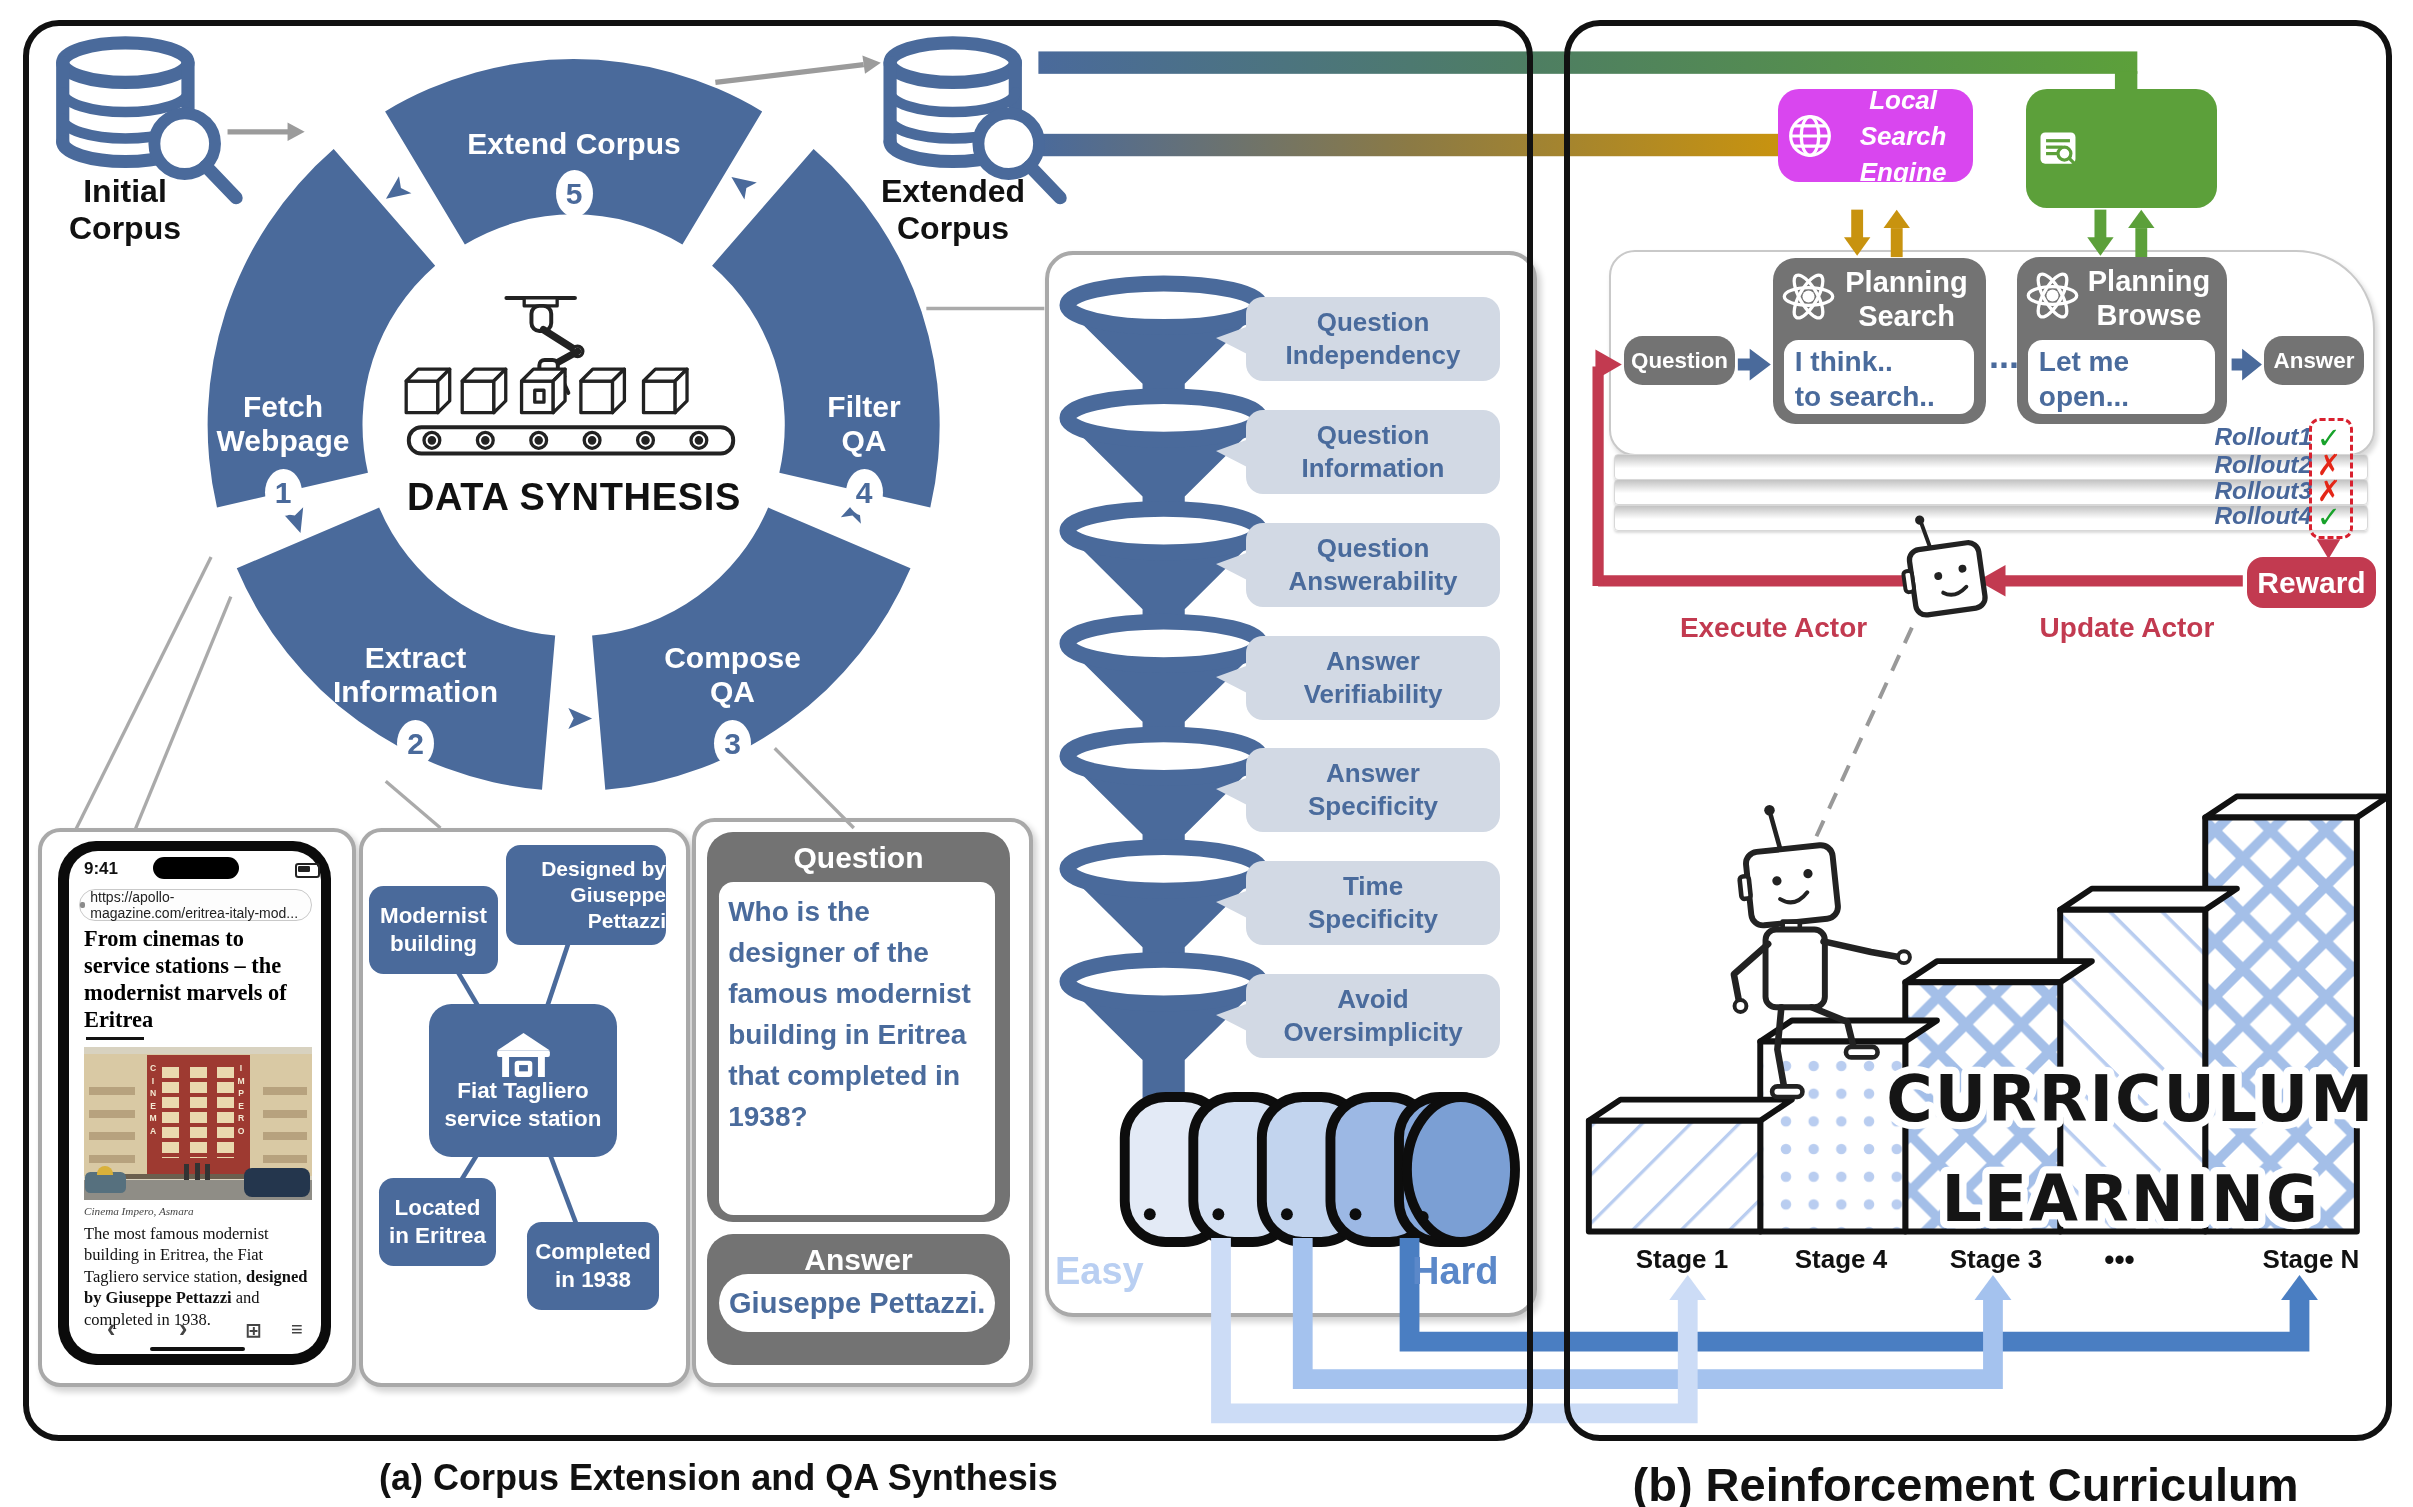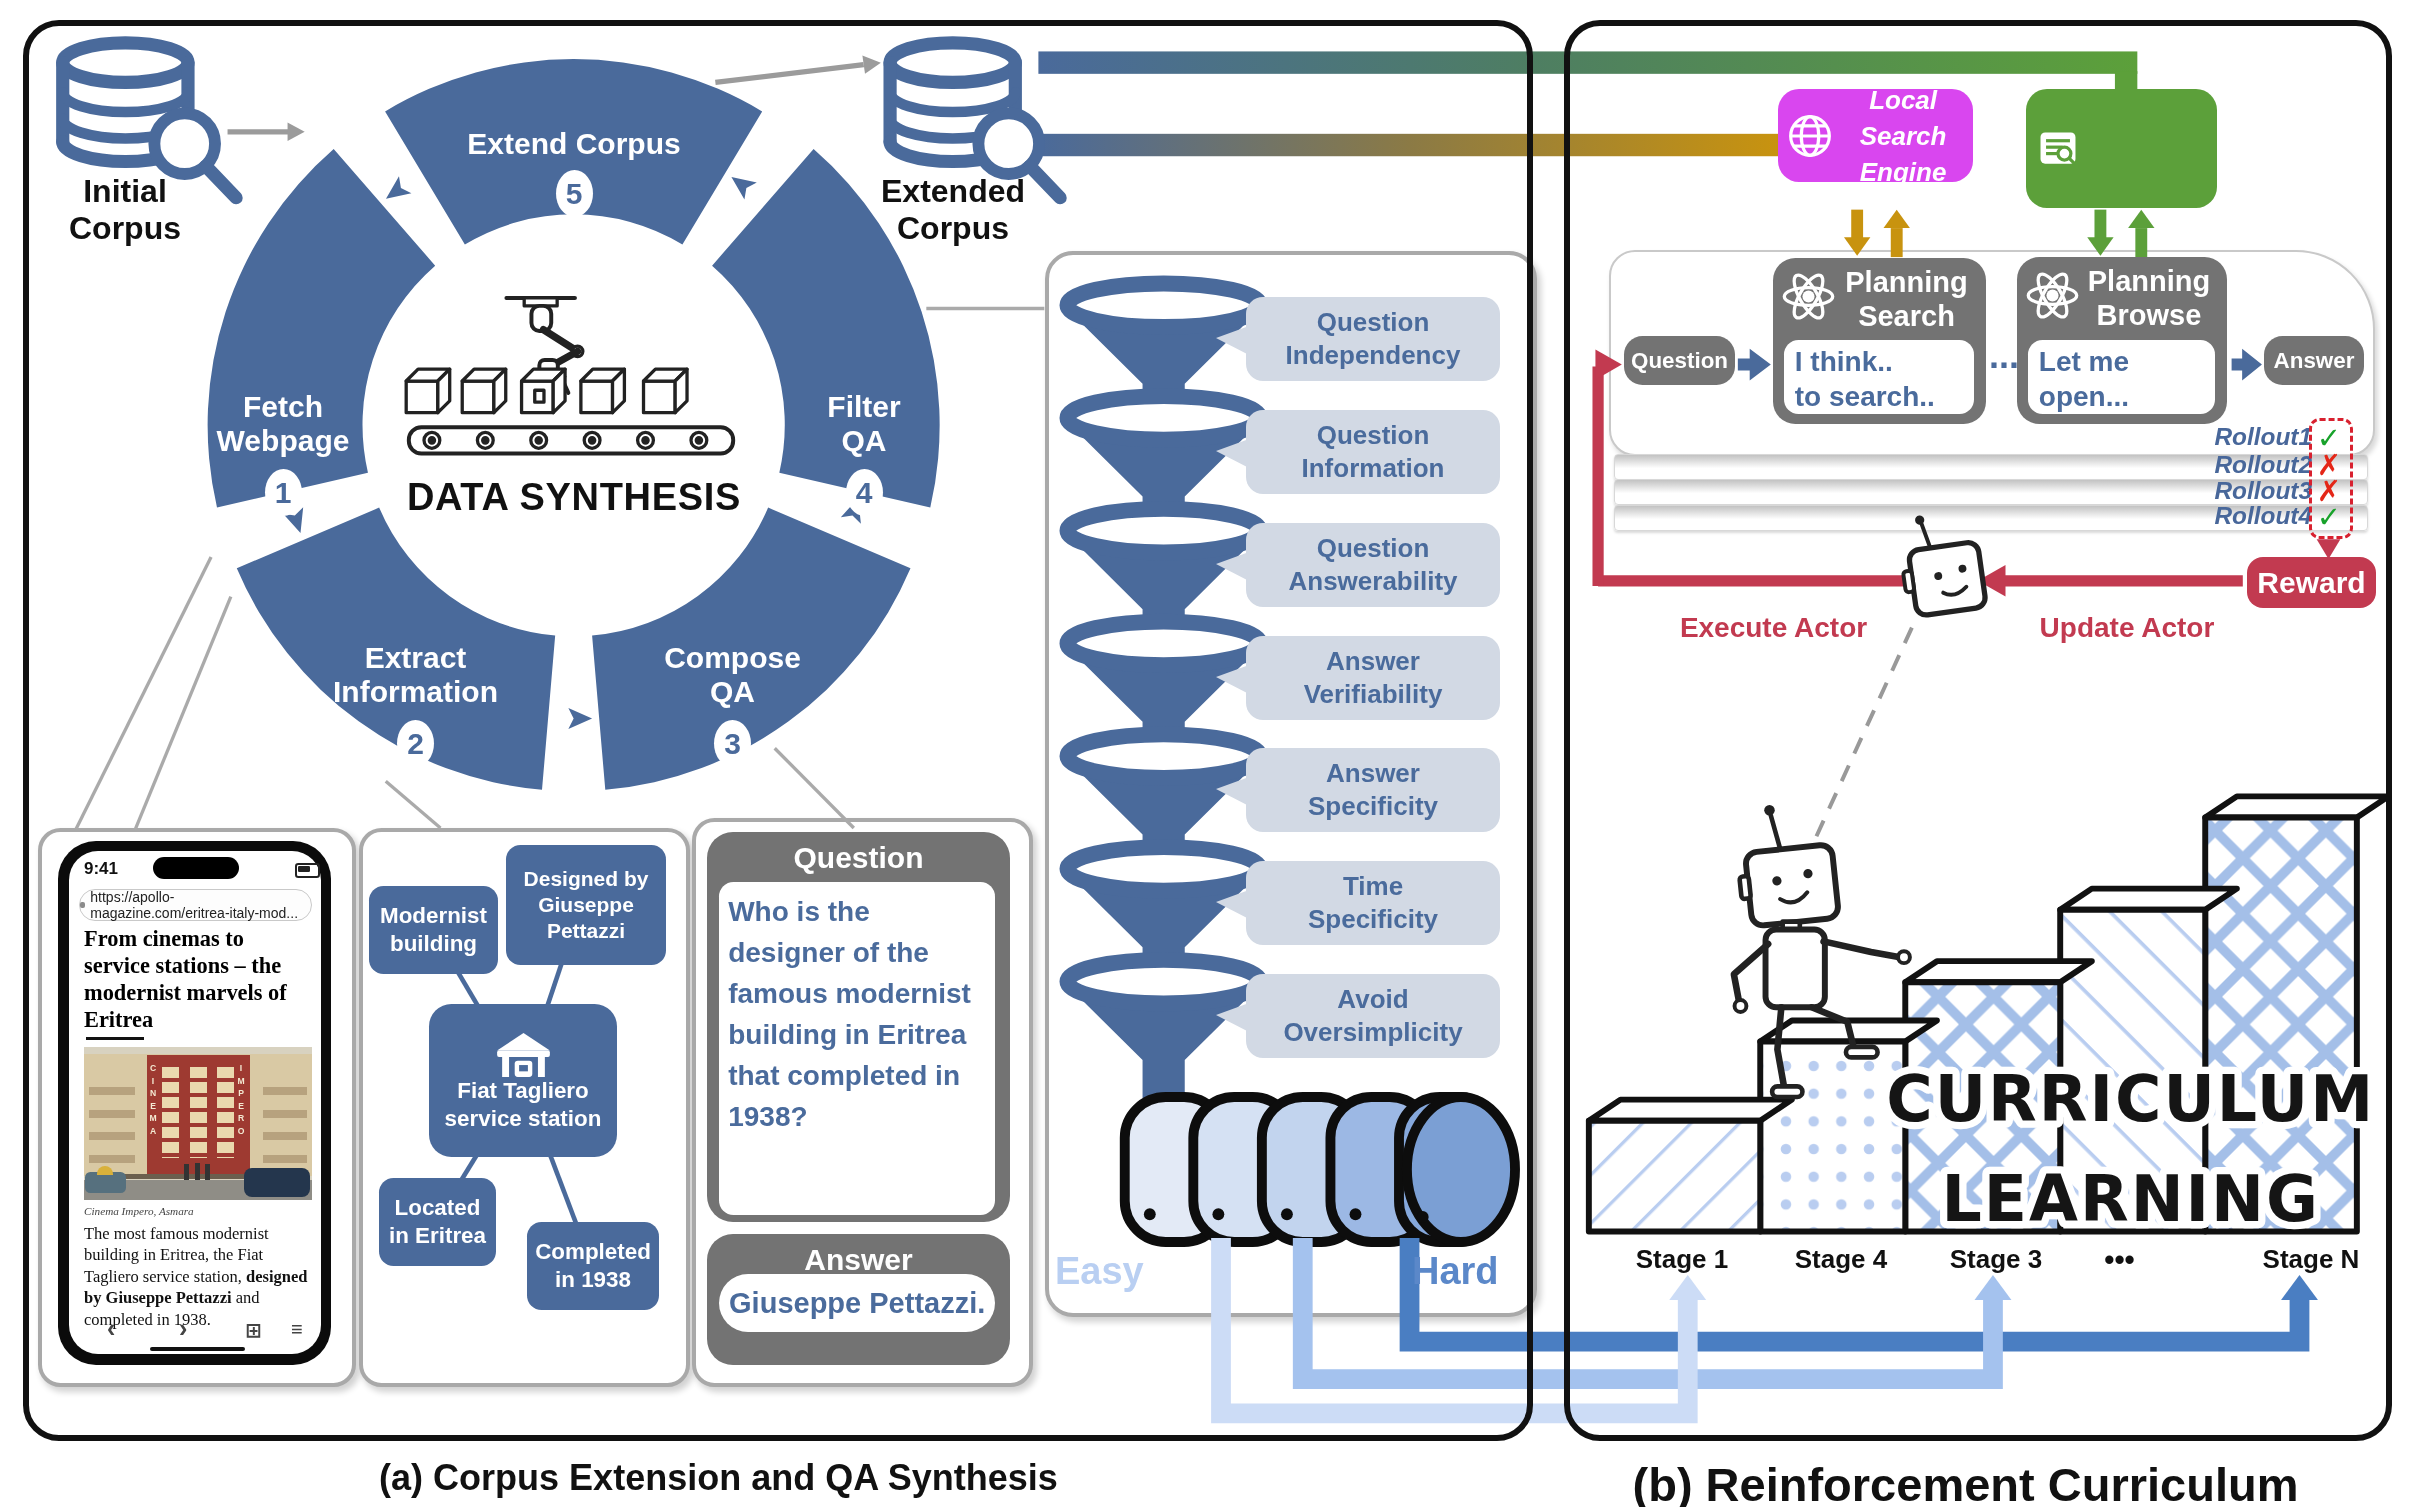--- a/index.html
+++ b/index.html
@@ -414,21 +414,21 @@
     <rect x="36" y="52" width="28" height="26" rx="5" fill="#fff"></rect>
       <rect x="43" y="59" width="14" height="10" fill="#4a6a9b"></rect>
   </svg>
   <div>Fiat Tagliero</div>
     <div>service station</div>
 </div>
 <div class="z2 gnode" style="left:369px;top:886px;width:129px;height:88px;">
   <div>Modernist</div>
     <div>building</div>
 </div>
-<div class="z2 gnode" style="left:506px;top:845px;width:160px;height:120px;font-size:21px;line-height:26px;">
+<div class="z2 gnode" style="left:506px;top:845px;width:160px;height:100px;font-size:21px;line-height:26px;align-items:flex-end;">
   <div>Designed by</div>
     <div>Giuseppe</div>
     <div>Pettazzi</div>
 </div>
 <div class="z2 gnode" style="left:379px;top:1178px;width:117px;height:88px;">
   <div>Located</div>
     <div>in Eritrea</div>
 </div>
 <div class="z2 gnode" style="left:527px;top:1222px;width:132px;height:88px;">
   <div>Completed</div>

